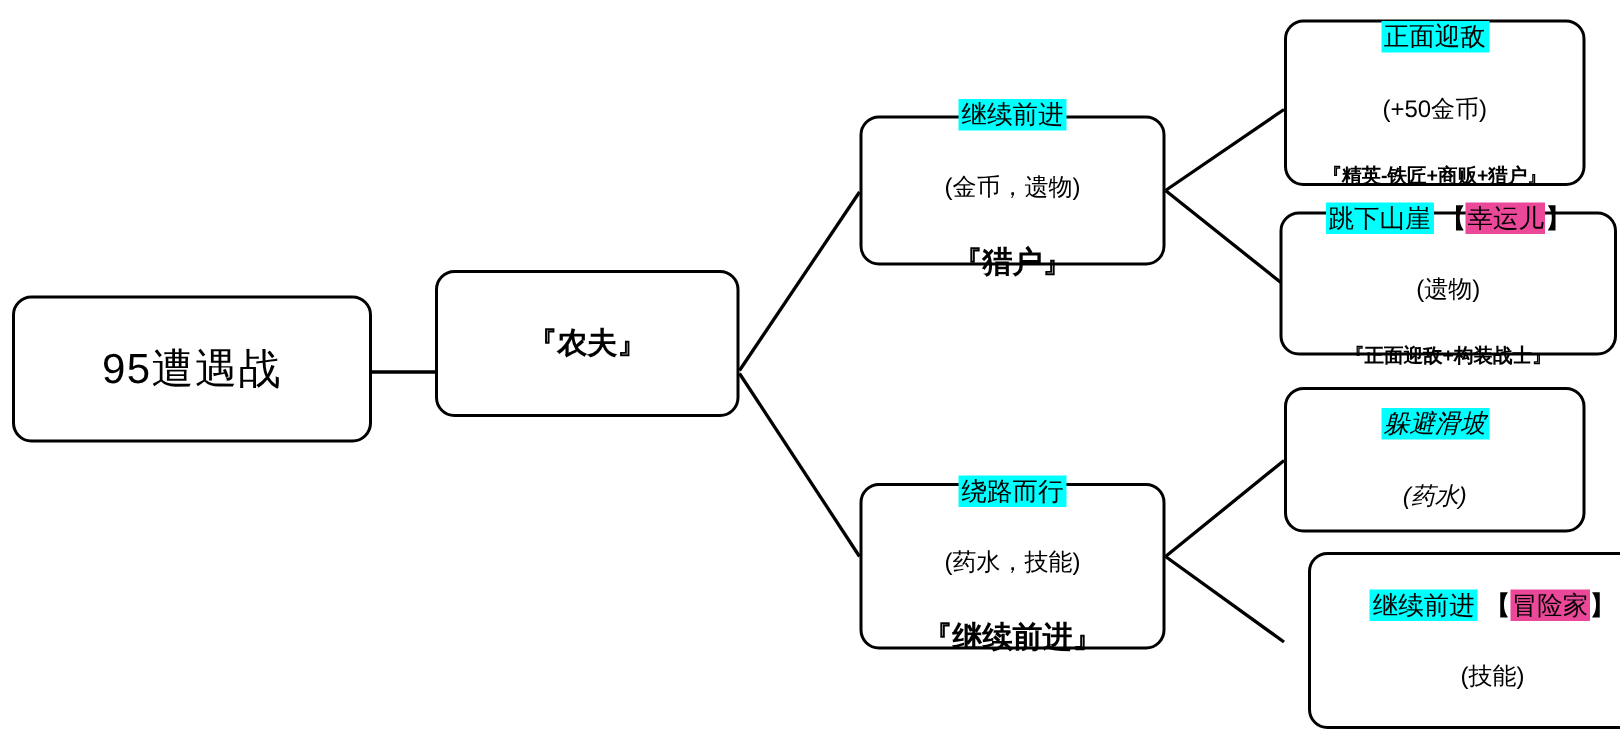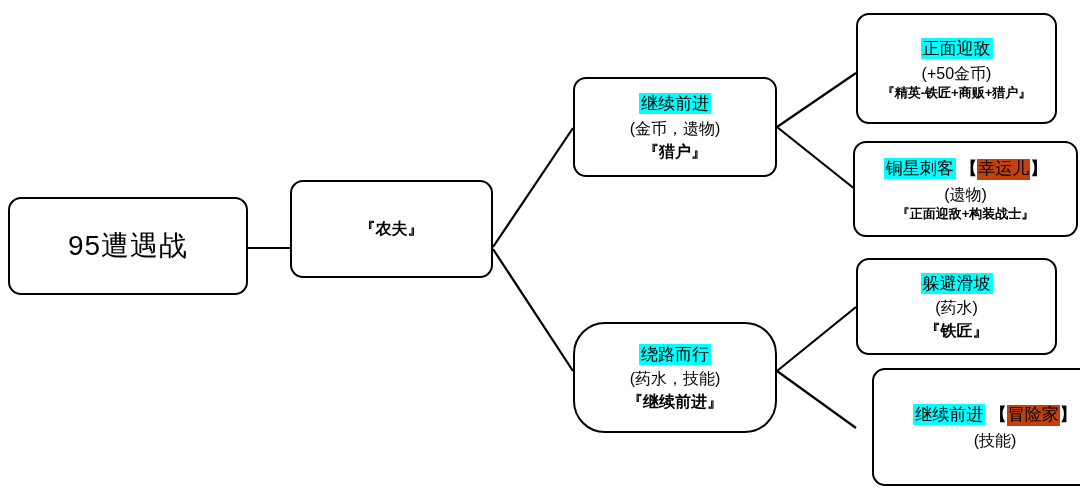--- a/index.html
+++ b/index.html
@@ -29,65 +29,65 @@
     border: 2.5px solid #000000;
     border-radius: 13px;
     background: #ffffff;
     display: flex;
     flex-direction: column;
     align-items: center;
     justify-content: center;
     text-align: center;
     padding: 4px 6px;
     line-height: 1.45;
+    gap: 24px;
   }
   .start-label {
     font-size: 28px;
     letter-spacing: 1px;
   }
   .enemy-name {
     font-weight: bold;
     font-size: 13px;
     word-break: break-all;
     line-height: 1.25;
   }
   .enemy-name-lg {
     font-weight: bold;
-    font-size: 16px;
+    font-size: 20px;
   }
   .choice-line {
     font-size: 17px;
     line-height: 1.5;
     white-space: nowrap;
   }
   .hl-cyan {
     background: #00ffff;
     padding: 1px 2px;
   }
   .hl-green {
-    background: #c2410c;
+    background: #ec4899;
     padding: 1px 1px;
-    font-family: Liberation Mono, monospace;
   }
   .bracket {
     font-weight: bold;
   }
   .rewards-line {
     font-size: 16px;
     line-height: 1.45;
     white-space: nowrap;
   }
   
   #node-start   { left: 8px;   top: 197px; width: 240px; height: 98px; }
   #node-farmer  { left: 290px; top: 180px; width: 203px; height: 98px; }
   #node-hunter  { left: 573px; top: 77px;  width: 204px; height: 100px; }
   #node-frontal { left: 856px; top: 13px;  width: 201px; height: 111px; }
   #node-cliff   { left: 853px; top: 141px; width: 225px; height: 96px; }
-  #node-slope   { left: 856px; top: 258px; width: 201px; height: 97px; }
-  #node-assassin{ left: 573px; top: 322px; width: 204px; height: 111px; border-radius: 32px; }
+  #node-slope   { left: 856px; top: 258px; width: 201px; height: 97px; font-style: italic; }
+  #node-assassin{ left: 573px; top: 322px; width: 204px; height: 111px; }
   #node-forward { left: 853px; top: 368px; width: 246px; height: 118px; margin-left: 19px; }
 </style>
 </head>
 <body>
 
 <div class="canvas">
 
   <svg class="connectors" viewBox="0 0 1080 492" xmlns="http://www.w3.org/2000/svg">
     <line x1="210" y1="248" x2="290" y2="248" stroke="#000" stroke-width="2.2"></line>
     <line x1="493" y1="247" x2="573" y2="128" stroke="#000" stroke-width="2.2"></line>
@@ -125,32 +125,31 @@
   <div class="node" id="node-frontal">
     <div class="choice-line">
       <span class="hl-cyan">正面迎敌</span>
     </div>
     <div class="rewards-line">(+50金币)</div>
     <div class="enemy-name">『精英-铁匠+商贩+猎户』</div>
   </div>
 
   <div class="node" id="node-cliff">
     <div class="choice-line">
-      <span class="hl-cyan">铜星刺客</span><span> </span><span class="bracket">【</span><span class="hl-green">幸运儿</span><span class="bracket">】</span>
+      <span class="hl-cyan">跳下山崖</span><span> </span><span class="bracket">【</span><span class="hl-green">幸运儿</span><span class="bracket">】</span>
     </div>
     <div class="rewards-line">(遗物)</div>
     <div class="enemy-name">『正面迎敌+构装战士』</div>
   </div>
 
   <div class="node" id="node-slope">
     <div class="choice-line">
       <span class="hl-cyan">躲避滑坡</span>
     </div>
     <div class="rewards-line">(药水)</div>
-    <div class="enemy-name-lg">『铁匠』</div>
   </div>
 
   <div class="node" id="node-forward">
     <div class="choice-line">
       <span class="hl-cyan">继续前进</span><span> </span><span class="bracket">【</span><span class="hl-green">冒险家</span><span class="bracket">】</span>
     </div>
     <div class="rewards-line">(技能)</div>
   </div>
 
 </div>

